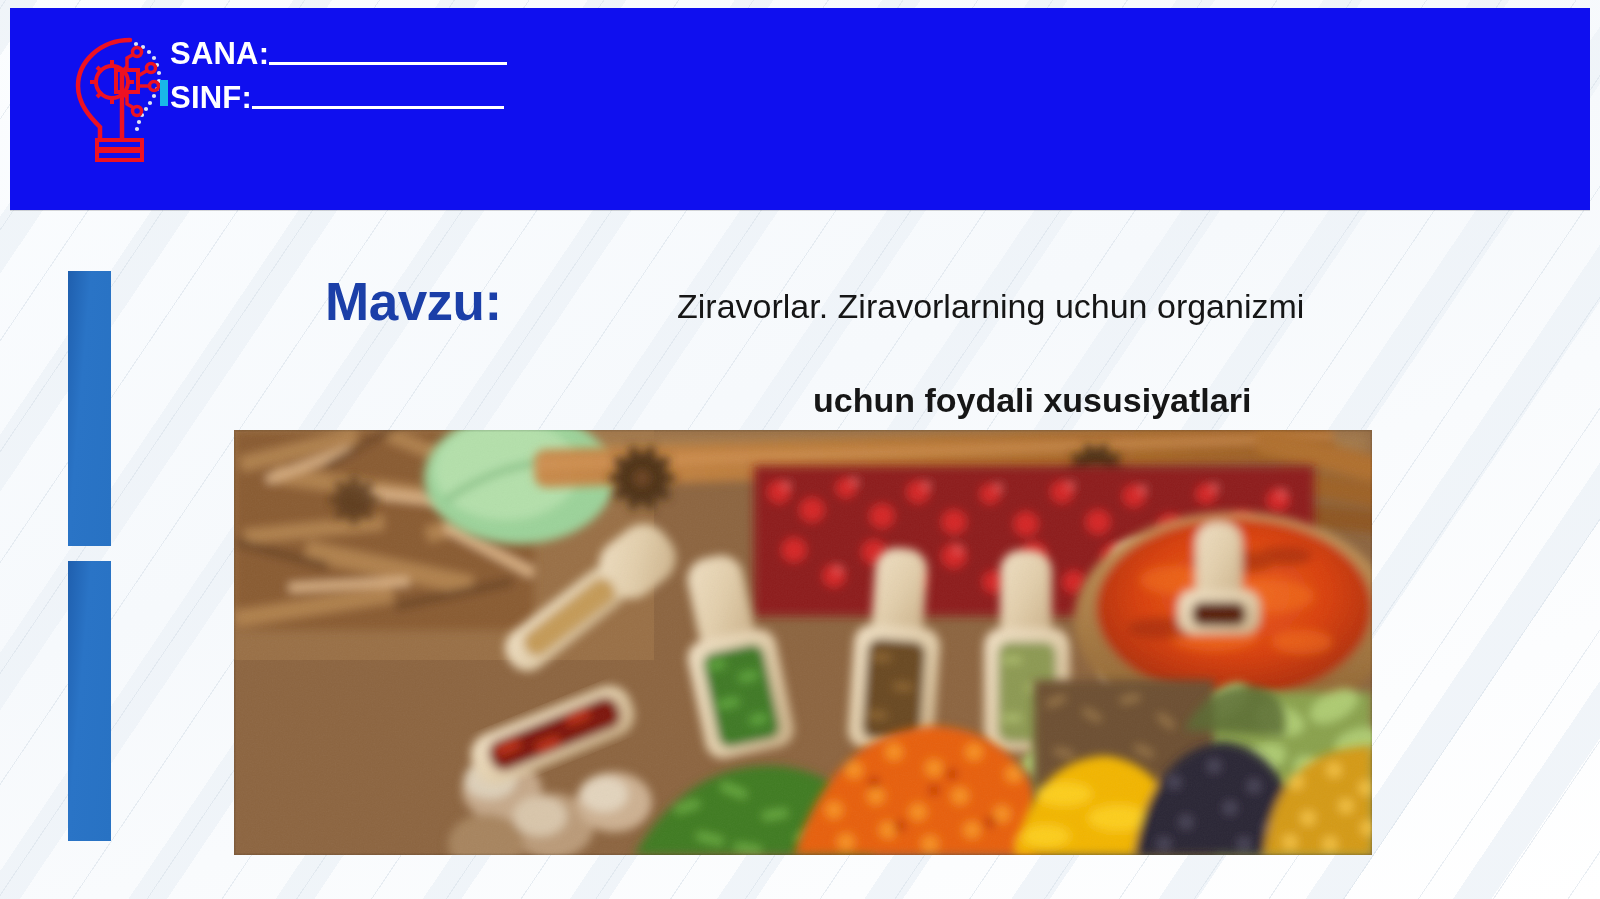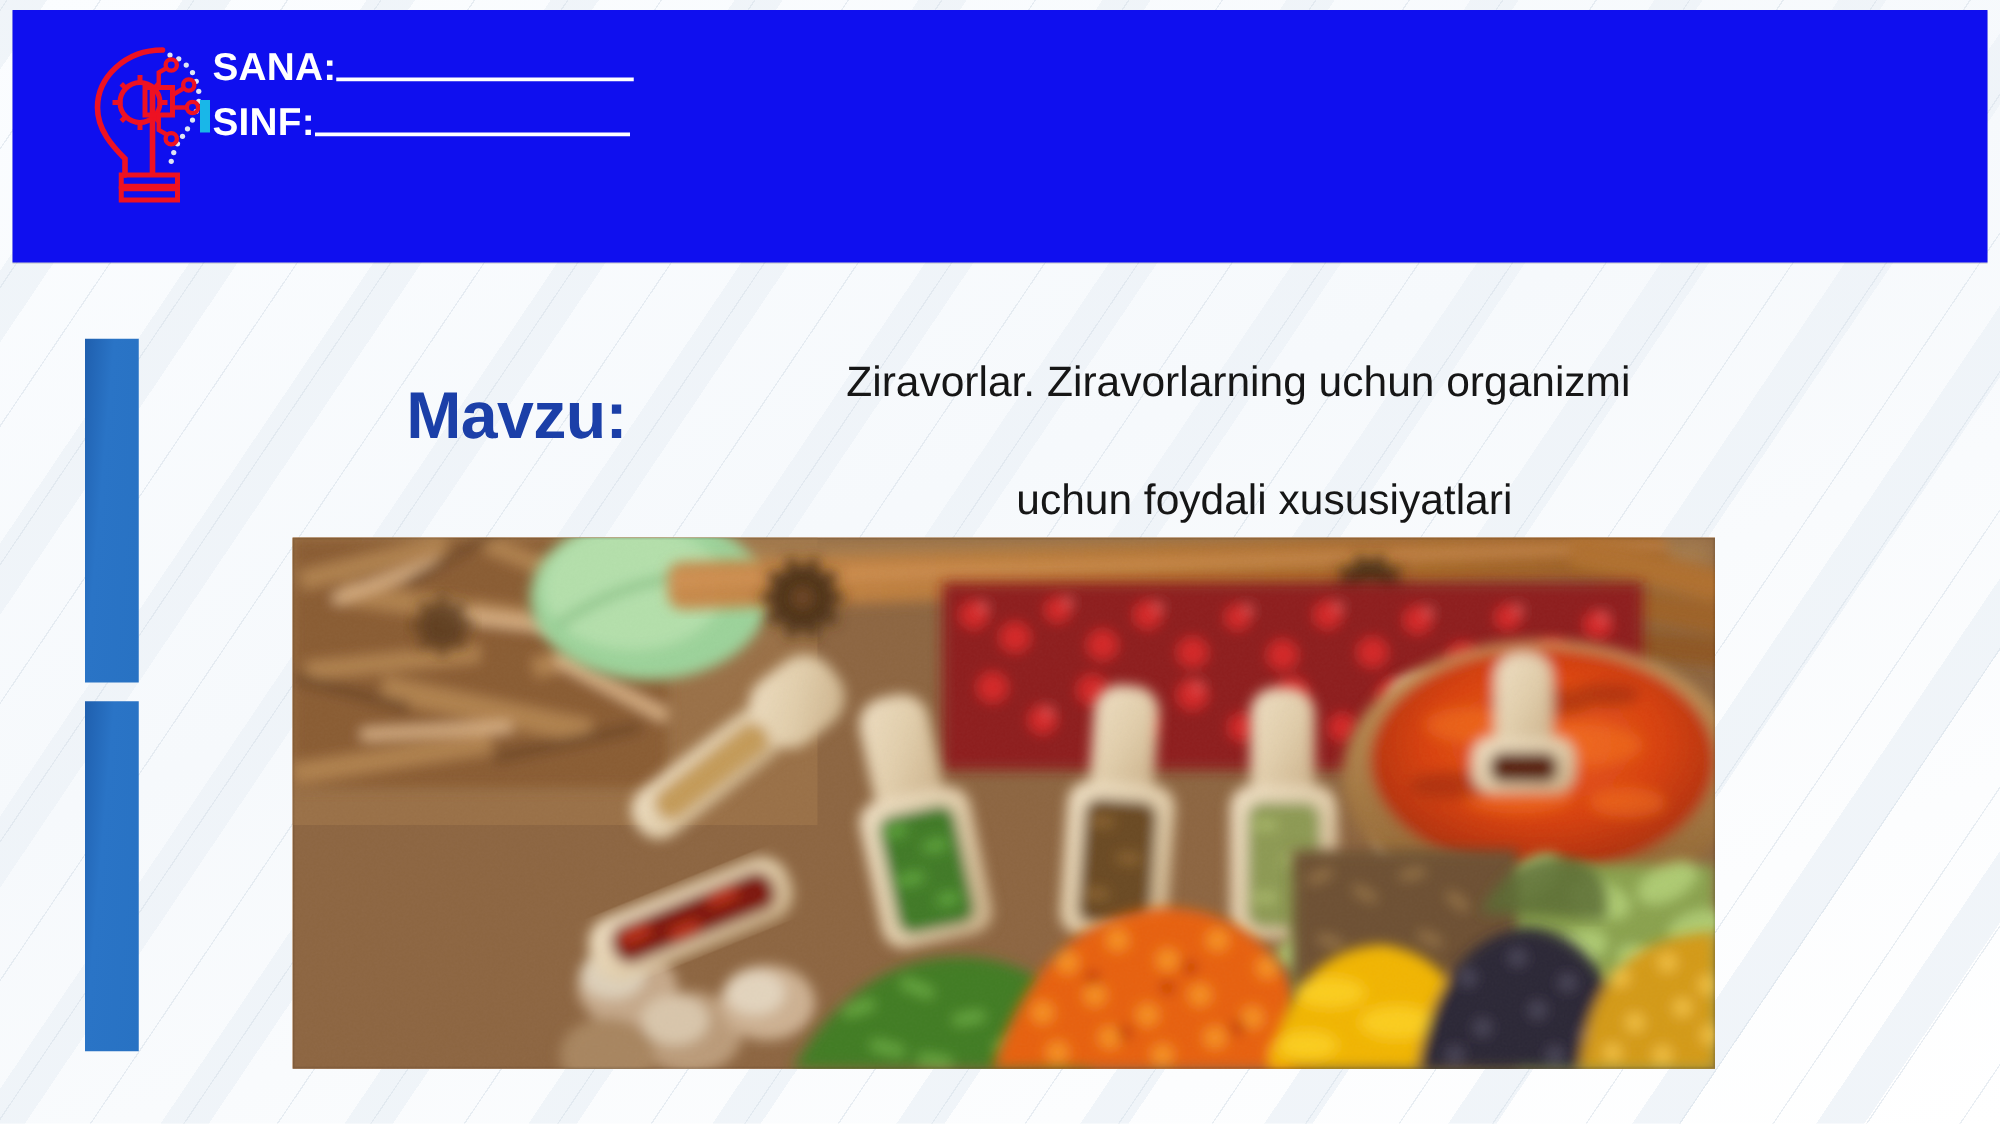--- a/index.html
+++ b/index.html
@@ -111,39 +111,39 @@
   #title-mavzu {
     position: absolute;
     left: 0;
     top: 0;
     font-size: 53px;
     font-weight: bold;
     color: #1b3fa8;
     line-height: 1.05;
     letter-spacing: -0.5px;
     white-space: nowrap;
-    margin-top: 31px;
   }
   #title-line1 {
     position: absolute;
     left: 352px;
     top: 12px;
     font-size: 34px;
     color: #161616;
     line-height: 1.2;
     white-space: nowrap;
   }
   #title-line2 {
     position: absolute;
     left: 488px;
     top: 106px;
     font-size: 34px;
     color: #161616;
     line-height: 1.2;
     white-space: nowrap;
+    font-weight: bold;
   }
 
   
   #spice-photo {
     position: absolute;
     left: 234px;
     top: 430px;
     width: 1138px;
     height: 425px;
     overflow: hidden;

